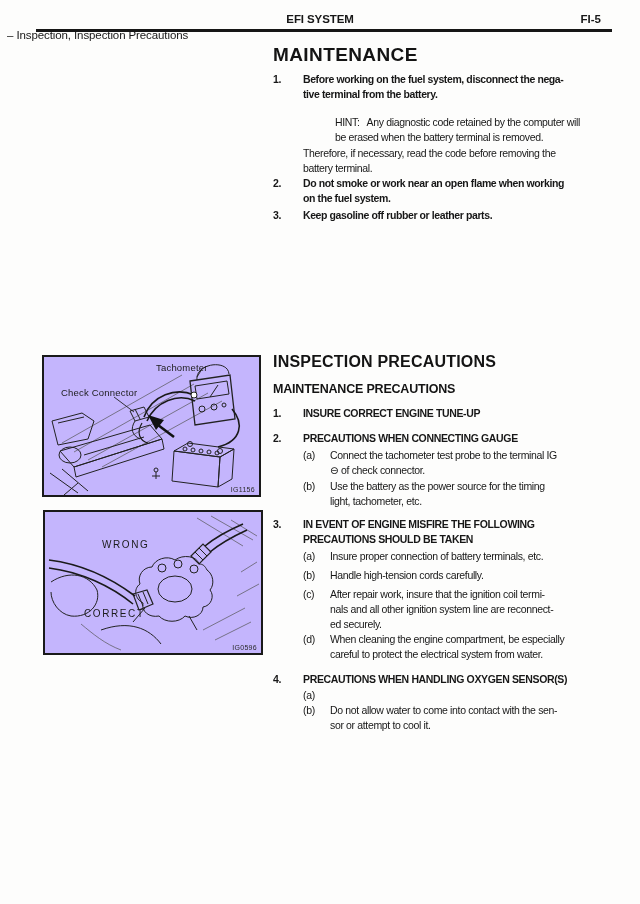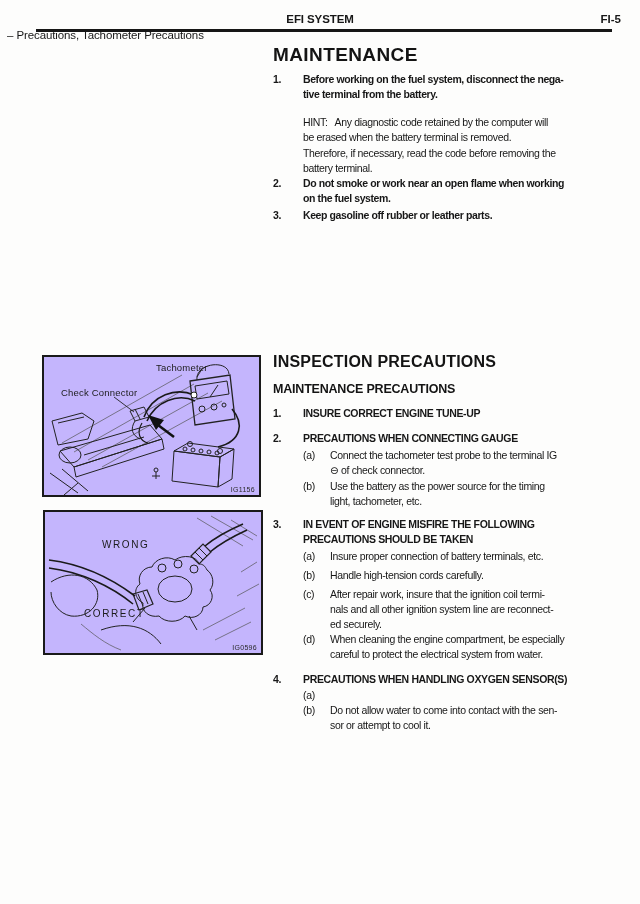--- a/index.html
+++ b/index.html
@@ -9,39 +9,39 @@
     position:relative;overflow:hidden;
     -webkit-font-smoothing:antialiased;
   }
   .page{position:absolute;inset:0;background:#fdfdfc;}
 
   
   .hdr{position:absolute;top:13px;left:0;right:0;text-align:center;
        font-size:11.5px;letter-spacing:-0.1px;}
   .hdr .b{font-weight:700;}
   .hdr .sub{margin-left:7px;}
-  .pagecode{position:absolute;top:13px;right:19px;font-weight:700;font-size:11.5px;}
+  .pagecode{position:absolute;top:13px;right:39px;font-weight:700;font-size:11.5px;}
   .rule{position:absolute;top:29px;left:36px;right:28px;height:2.5px;background:#161616;}
 
   
   .col{position:absolute;left:273px;width:352px;}
   #pcol{top:44px;}
   #icol{top:352px;}
   .pre{white-space:pre;}
   h1,h2,h3{margin:0;color:#141414;}
   h1{font-size:19px;line-height:22px;letter-spacing:.4px;margin-bottom:6px;font-weight:700;}
   h2{font-size:16px;line-height:20px;letter-spacing:.2px;margin-bottom:10px;font-weight:700;}
   h3{font-size:12.5px;line-height:15px;letter-spacing:-.2px;margin-bottom:9px;font-weight:700;}
   .item{display:flex;}
   .num{width:30px;flex:none;font-weight:700;font-size:10.5px;line-height:15px;letter-spacing:-.3px;}
   .ibody{flex:1;min-width:0;}
   p{margin:0 0 2px;font-size:10.5px;line-height:15px;letter-spacing:-.35px;}
   .bold{font-weight:700;letter-spacing:-.4px;}
   .p-text{margin-bottom:13px;}
-  .p-hint{margin-bottom:1px;}
+  .p-hint{margin-bottom:1px;margin-left:32px;}
   .p-therefore{margin-bottom:2px;}
   .p-caution{margin-bottom:0;}
   #pcol .item2{margin-top:-2px;}
   #pcol .item3{margin-top:0;}
   .ihead{font-weight:700;letter-spacing:-.35px;margin:0;}
   .sub{display:flex;margin-top:4px;}
   .sub .let{width:27px;flex:none;font-size:10.5px;line-height:15px;letter-spacing:-.35px;}
   .sub p{margin:0;}
   .mt2{margin-top:2px;}
   .mt1{margin-top:1px;}
@@ -57,21 +57,21 @@
   .figlabel{position:absolute;font-size:9.5px;color:#1c1c1c;letter-spacing:.2px;}
   .figlabel.caps{font-size:10px;letter-spacing:1.6px;}
   .figcode{position:absolute;right:4px;bottom:2px;font-size:7px;color:#2a2a2a;letter-spacing:.3px;}
 </style>
 </head>
 <body>
 
 <div class="page">
 
   <div class="hdr">
-    <span class="b">EFI SYSTEM</span><span class="sub">–  Precautions, Tachometer Precautions</span>
+    <span class="b">EFI SYSTEM</span><span class="sub">–  Inspection, Inspection Precautions</span>
   </div>
   <div class="pagecode">FI-5</div>
   <div class="rule"></div>
 
   <section class="col" id="pcol">
     <h1>MAINTENANCE</h1>
 
     <div class="item">
       <span class="num">1.</span>
       <div class="ibody">

